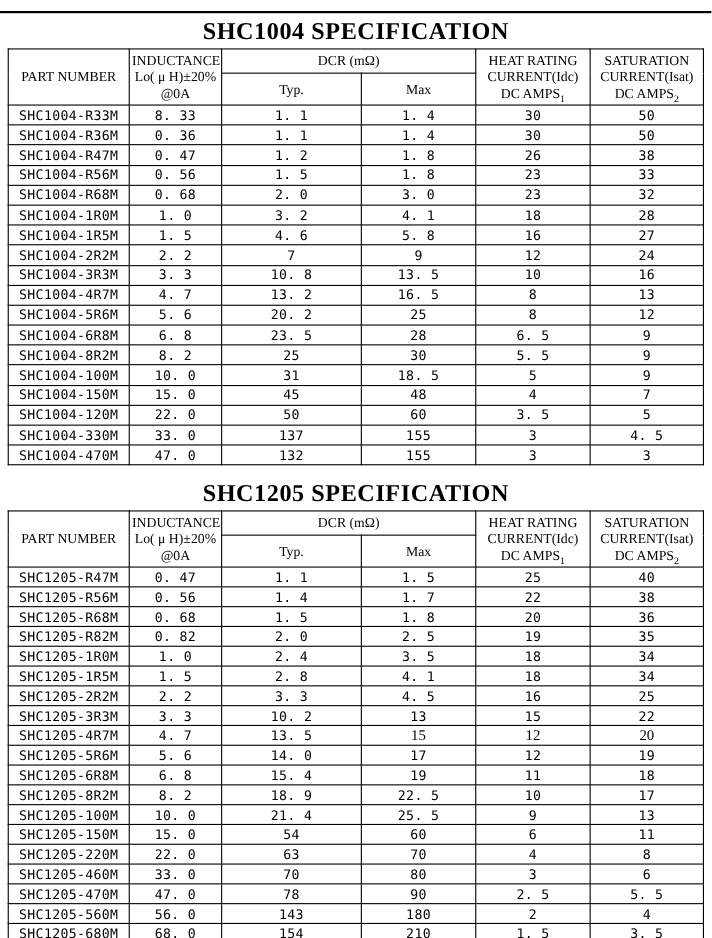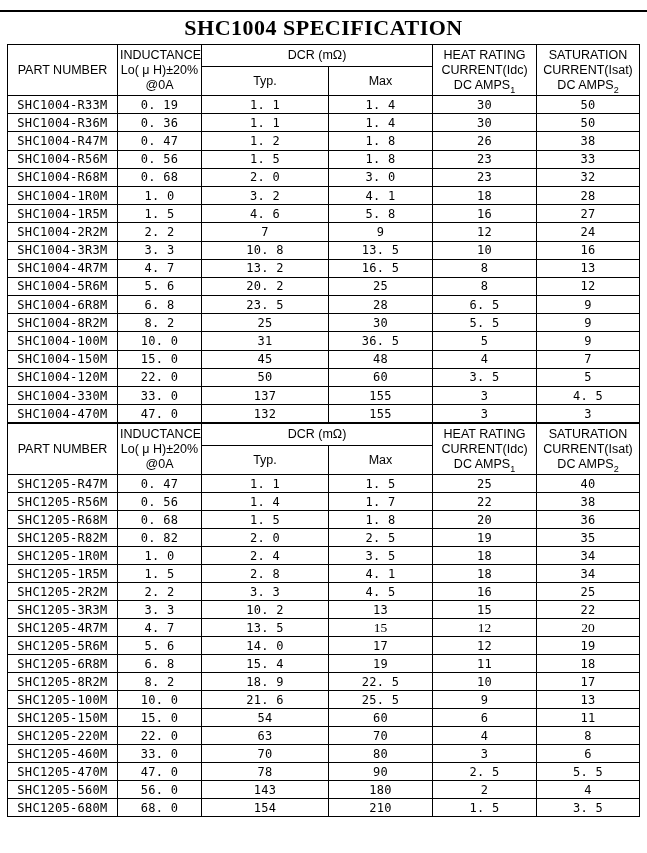--- a/index.html
+++ b/index.html
@@ -42,21 +42,21 @@
     text-align: center;
     vertical-align: middle;
     padding: 0 2px;
     overflow: hidden;
     white-space: nowrap;
   }
   thead th {
     font-weight: normal;
     font-size: 12.5px;
     line-height: 15px;
-    font-family: Liberation Sans, sans-serif;
+    font-family: Liberation Serif, serif;
   }
   thead tr.hrow-top { height: 22px; }
   thead tr.hrow-bottom { height: 29px; }
   thead sub { font-size: 9px; line-height: 0; }
   tbody td {
     font-family: "DejaVu Sans Mono", monospace;
     font-size: 12px;
     letter-spacing: 0.3px;
     height: 18.2px;
     line-height: 1;
@@ -113,21 +113,21 @@
           </th>
         </tr>
         <tr class="hrow-bottom">
           <th>Typ.</th>
           <th>Max</th>
         </tr>
       </thead>
       <tbody>
           <tr>
             <td>SHC1004-R33M</td>
-            <td>0. 19</td>
+            <td>8. 33</td>
             <td>1. 1</td>
             <td>1. 4</td>
             <td>30</td>
             <td>50</td>
           </tr>
           <tr>
             <td>SHC1004-R36M</td>
             <td>0. 36</td>
             <td>1. 1</td>
             <td>1. 4</td>
@@ -219,21 +219,21 @@
             <td>8. 2</td>
             <td>25</td>
             <td>30</td>
             <td>5. 5</td>
             <td>9</td>
           </tr>
           <tr>
             <td>SHC1004-100M</td>
             <td>10. 0</td>
             <td>31</td>
-            <td>36. 5</td>
+            <td>18. 5</td>
             <td>5</td>
             <td>9</td>
           </tr>
           <tr>
             <td>SHC1004-150M</td>
             <td>15. 0</td>
             <td>45</td>
             <td>48</td>
             <td>4</td>
             <td>7</td>
@@ -260,20 +260,21 @@
             <td>132</td>
             <td>155</td>
             <td>3</td>
             <td>3</td>
           </tr>
         </tbody>
     </table>
   </div>
 
   <div class="section-2">
+    <div class="spec-title">SHC1205 SPECIFICATION</div>
     <table class="spec-table t2">
       <colgroup>
         <col class="c-part">
           <col class="c-ind">
           <col class="c-typ">
           <col class="c-max">
           <col class="c-heat">
           <col class="c-sat">
       </colgroup>
       <thead>
@@ -394,21 +395,21 @@
             <td>SHC1205-8R2M</td>
             <td>8. 2</td>
             <td>18. 9</td>
             <td>22. 5</td>
             <td>10</td>
             <td>17</td>
           </tr>
           <tr>
             <td>SHC1205-100M</td>
             <td>10. 0</td>
-            <td>21. 6</td>
+            <td>21. 4</td>
             <td>25. 5</td>
             <td>9</td>
             <td>13</td>
           </tr>
           <tr>
             <td>SHC1205-150M</td>
             <td>15. 0</td>
             <td>54</td>
             <td>60</td>
             <td>6</td>

